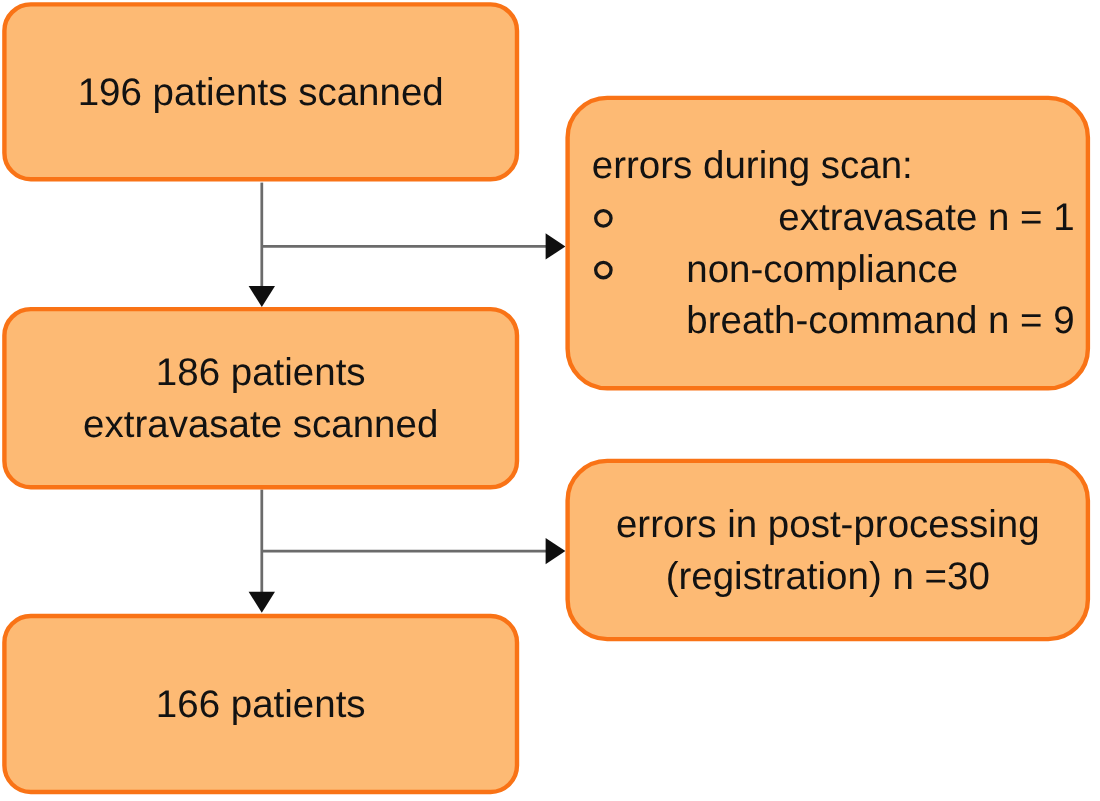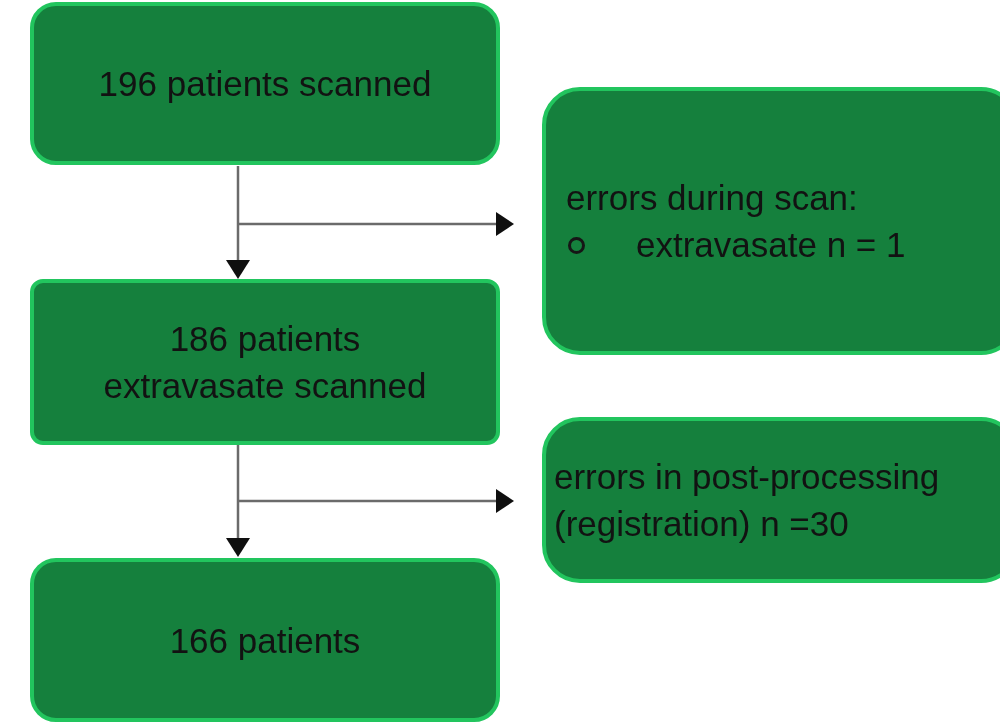--- a/index.html
+++ b/index.html
@@ -22,58 +22,58 @@
     position: absolute;
     left: 0;
     top: 0;
     width: 1000px;
     height: 728px;
     pointer-events: none;
   }
   .box {
     position: absolute;
     box-sizing: border-box;
-    background: #15803d;
-    border: 4px solid #22c55e;
-    margin-left: 28px;
+    background: #fdba74;
+    border: 4px solid #f97316;
   }
   .main-box {
     border-radius: 26px;
     display: flex;
     flex-direction: column;
     justify-content: center;
     align-items: center;
     text-align: center;
   }
   .side-box {
     border-radius: 38px;
   }
   .box-main-1 { left: 2px;   top: 2px;   width: 470px; height: 163px; }
-  .box-main-2 { left: 2px;   top: 279px; width: 470px; height: 166px; border-radius: 13px; }
+  .box-main-2 { left: 2px;   top: 279px; width: 470px; height: 166px; }
   .box-main-3 { left: 2px;   top: 558px; width: 470px; height: 164px; }
   .box-side-1 { left: 514px; top: 87px;  width: 477px; height: 268px; }
   .box-side-2 { left: 514px; top: 417px; width: 477px; height: 166px; }
 
   .side-content {
     display: flex;
     flex-direction: column;
     justify-content: center;
     height: 100%;
     box-sizing: border-box;
     padding: 0 10px 0 20px;
     text-align: left;
   }
   .side-content.centered {
     padding: 0 8px;
     text-align: center;
-    align-items: flex-start;
+    align-items: center;
   }
   .bullet-row {
     display: flex;
     align-items: flex-start;
+    justify-content: space-between;
   }
   .bullet-circle {
     flex: none;
     width: 11px;
     height: 11px;
     border: 3px solid #161616;
     border-radius: 50%;
     margin: 16px 51px 0 2px;
   }
   .line { display: block; }
@@ -109,20 +109,27 @@
 
   <div class="box side-box box-side-1">
     <div class="side-content">
       <div class="line">errors during scan:</div>
       <div class="bullet-row">
         <span class="bullet-circle"></span>
         <div>
           <span class="line">extravasate n = 1</span>
         </div>
       </div>
+      <div class="bullet-row">
+        <span class="bullet-circle"></span>
+        <div>
+          <span class="line">non-compliance</span>
+          <span class="line">breath-command n = 9</span>
+        </div>
+      </div>
     </div>
   </div>
 
   <div class="box side-box box-side-2">
     <div class="side-content centered">
       <span class="line">errors in post-processing</span>
       <span class="line">(registration) n =30</span>
     </div>
   </div>
 

